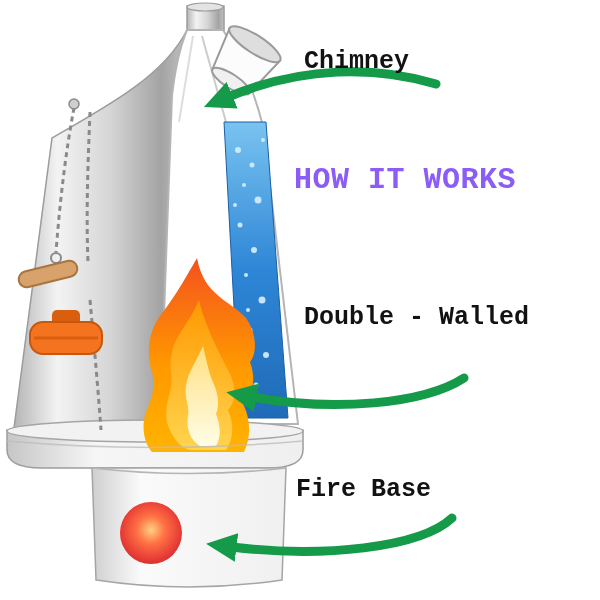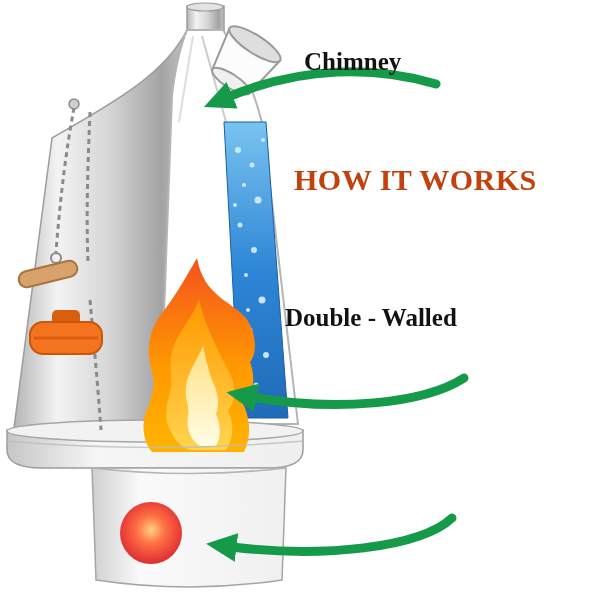--- a/index.html
+++ b/index.html
@@ -1,23 +1,23 @@
 <!DOCTYPE html>
 <html><head>
 <meta charset="utf-8">
 <style>
   html,body{margin:0;padding:0;background:#fff;}
   .stage{position:relative;width:600px;height:600px;background:#ffffff;
-         font-family:Liberation Serif, serif;overflow:hidden;border-radius:22px;}
+         font-family:Liberation Mono, monospace;overflow:hidden;border-radius:22px;}
   .stage svg{position:absolute;left:0;top:0;}
   .lbl{position:absolute;font-weight:bold;color:#121212;font-size:25px;line-height:30px;white-space:nowrap;}
   .lbl-chimney{left:304px;top:47px;}
   .lbl-title{position:absolute;left:294px;top:163px;font-weight:bold;font-size:30px;
-             letter-spacing:.5px;color:#c2410c;white-space:nowrap;}
-  .lbl-dw{left:285px;top:302px;line-height:31px;}
+             letter-spacing:.5px;color:#8b5cf6;white-space:nowrap;}
+  .lbl-dw{left:304px;top:302px;line-height:31px;}
   .lbl-fire{left:296px;top:475px;}
 </style>
 </head>
 <body>
 
 <div class="stage">
 
   <svg width="600" height="600" viewBox="0 0 600 600">
     <defs>
       <linearGradient id="metalGrad" x1="0" y1="0" x2="1" y2="0">
@@ -157,13 +157,14 @@
   </svg>
 
   <div class="lbl lbl-chimney">Chimney</div>
 
   <div class="lbl-title">HOW IT WORKS</div>
 
   <div class="lbl lbl-dw">
     <div>Double - Walled</div>
   </div>
 
+  <div class="lbl lbl-fire">Fire Base</div>
 </div>
 
 </body></html>

